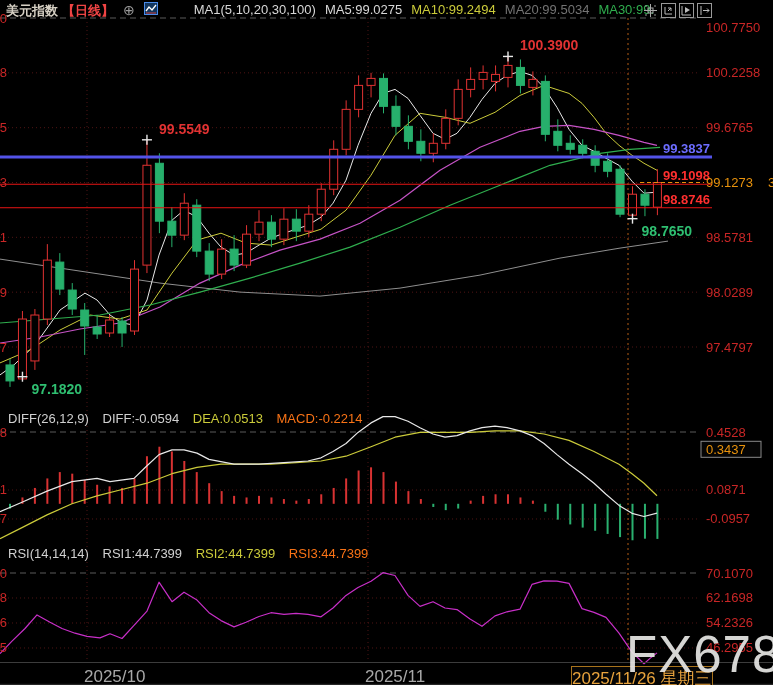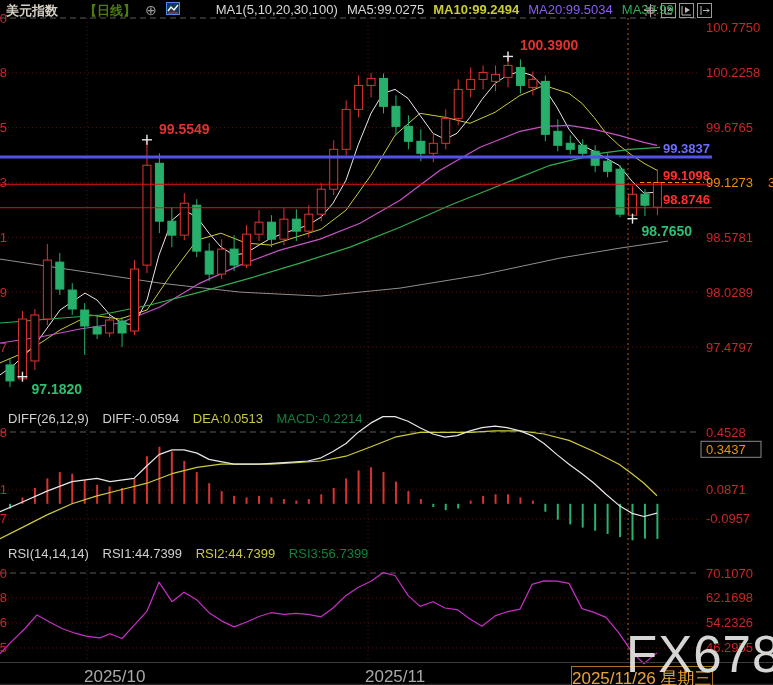--- a/index.html
+++ b/index.html
@@ -2,35 +2,35 @@
 <html><head>
 <meta charset="utf-8">
 <style>
   html,body{margin:0;padding:0;background:#000;}
   .app{position:relative;width:773px;height:685px;background:#000;overflow:hidden;
        font-family:"Liberation Sans",sans-serif;-webkit-font-smoothing:antialiased;}
   .hdr{position:absolute;left:6px;top:2px;height:20px;display:flex;
        font-size:13px;white-space:nowrap;z-index:5;}
   .hdr span{margin-right:9px;}
   .t-title{color:#d6d0c4;font-weight:bold;margin-right:4px!important;}
-  .t-period{color:#4d7c0f;font-weight:bold;margin-left:22px;}
+  .t-period{color:#ef4444;font-weight:bold;}
   .t-plus{color:#9a9a9a;font-size:14px;cursor:pointer;}
   .t-ma{color:#d8d8d8;margin-left:32px;}
   .t-ma5{color:#d8d8d8;}
-  .t-ma10{color:#cbcb3a;font-weight:bold;}
-  .t-ma20{color:#8b5cf6;}
+  .t-ma10{color:#cbcb3a;}
+  .t-ma20{color:#737373;}
   .t-ma30{color:#2fae4e;margin-right:0!important;}
   .toolbar{position:absolute;top:3px;right:61px;display:flex;gap:3px;z-index:6;}
   .tool{width:15px;height:15px;cursor:pointer;}
   .tool svg{display:block;}
   .subhdr{position:absolute;left:8px;font-size:13px;white-space:nowrap;z-index:4;}
   .subhdr span{margin-right:10px;}
   .sh-name,.sh-white{color:#d0d0d0;}
   .sh-yellow{color:#cbcb3a;}
-  .sh-mag{color:#15803d;}
+  .sh-mag{color:#f97316;}
   #chart{position:absolute;left:0;top:0;z-index:1;}
   .xlab{position:absolute;top:667px;font-size:17px;color:#a8a8a8;z-index:4;}
   .datebox{color:#e8a33d;border:1px solid #a8731c;padding:0 0;top:666px;background:#050505;}
   .watermark{position:absolute;left:626px;top:629px;font-size:51px;letter-spacing:1px;
              color:#e6e6e4;opacity:.93;z-index:7;line-height:1;font-weight:500;}
 </style>
 </head>
 <body>
 
 <div class="app">
@@ -351,21 +351,21 @@
     <span class="sh-name">DIFF(26,12,9)</span>
     <span class="sh-white">DIFF:-0.0594</span>
     <span class="sh-yellow">DEA:0.0513</span>
     <span class="sh-mag">MACD:-0.2214</span>
   </div>
 
   <div class="subhdr" style="top:546px;">
     <span class="sh-name">RSI(14,14,14)</span>
     <span class="sh-white">RSI1:44.7399</span>
     <span class="sh-yellow">RSI2:44.7399</span>
-    <span class="sh-mag">RSI3:56.7399</span>
+    <span class="sh-mag">RSI3:44.7399</span>
   </div>
 
   <div class="xlab" style="left:84px;">2025/10</div>
   <div class="xlab" style="left:365px;">2025/11</div>
   <div class="xlab datebox" style="left:571px;">2025/11/26 星期三</div>
 
   <div class="watermark">FX678</div>
 </div>
 
 </body></html>

